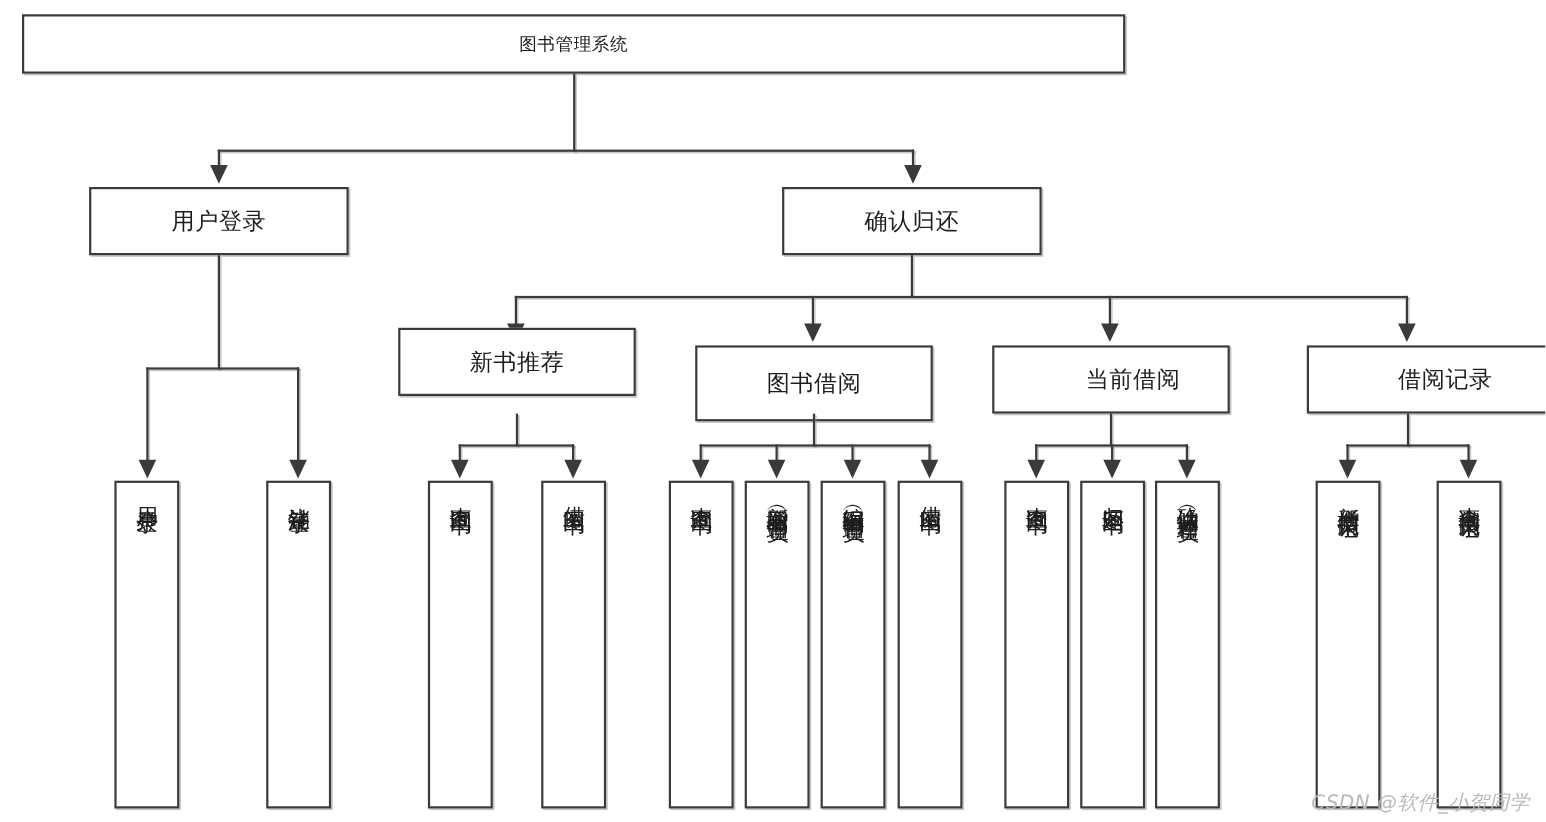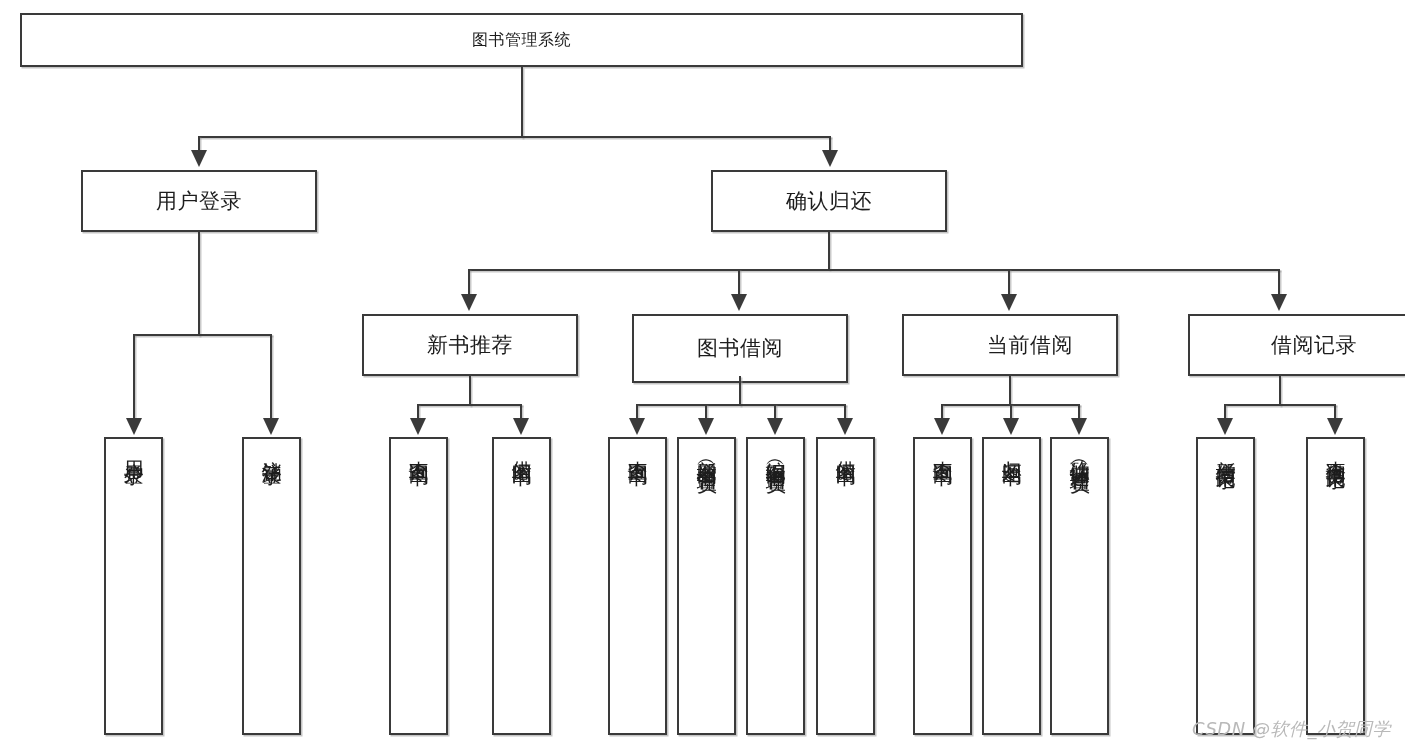--- a/index.html
+++ b/index.html
@@ -132,21 +132,21 @@
 
   <div class="vline shadow" style="left:738px; top:269px; width:2px; height:28px;"></div>
   <div class="arrow" style="left:731px; top:294px;"></div>
 
   <div class="vline shadow" style="left:1008px; top:269px; width:2px; height:28px;"></div>
   <div class="arrow" style="left:1001px; top:294px;"></div>
 
   <div class="vline shadow" style="left:1278px; top:269px; width:2px; height:28px;"></div>
   <div class="arrow" style="left:1271px; top:294px;"></div>
 
-  <div class="node horiz" style="left:362px; top:314px; width:216px; height:62px;">
+  <div class="node horiz" style="left:362px; top:298px; width:216px; height:62px;">
     <span class="label">新书推荐</span>
   </div>
   <div class="node horiz" style="left:632px; top:314px; width:216px; height:69px;">
     <span class="label">图书借阅</span>
   </div>
   <div class="node horiz" style="left:902px; top:314px; width:216px; height:62px;padding-left:40px;">
     <span class="label">当前借阅</span>
   </div>
   <div class="node horiz" style="left:1188px; top:314px; width:252px; height:62px;">
     <span class="label">借阅记录</span>

